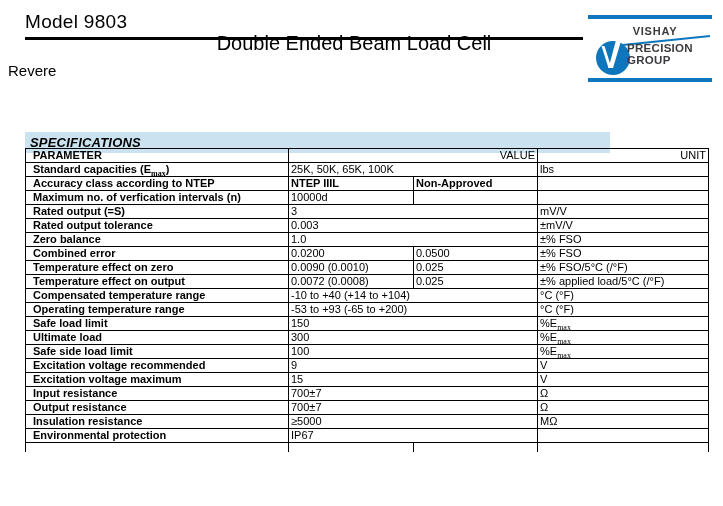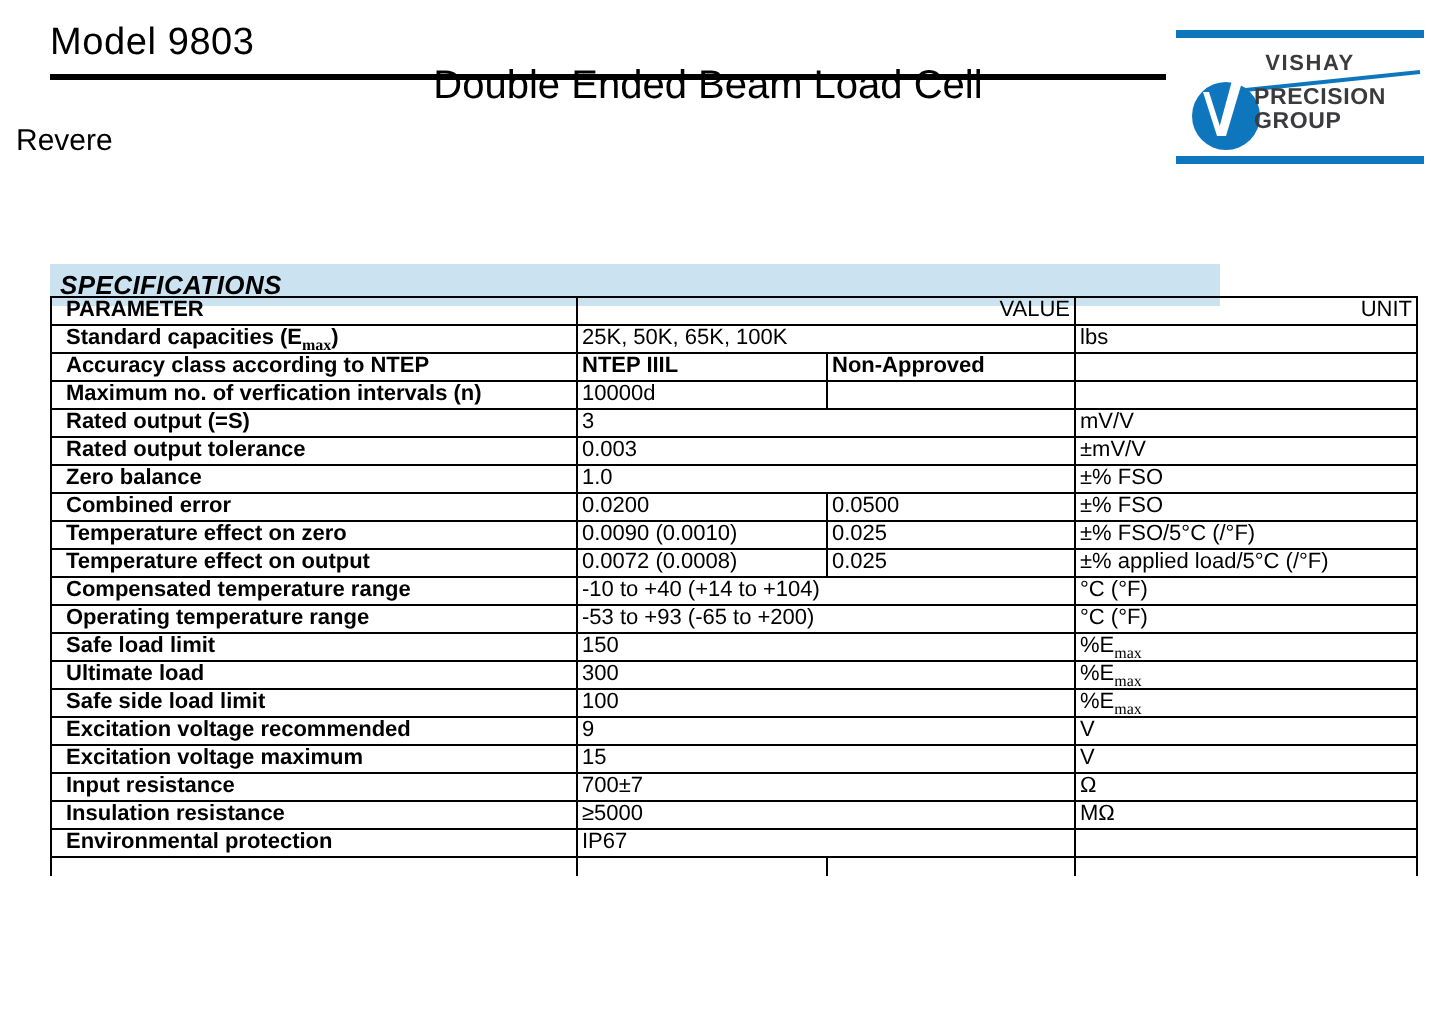--- a/index.html
+++ b/index.html
@@ -177,20 +177,25 @@
           <td class="param">Excitation voltage maximum</td>
           <td class="val" colspan="2">15</td>
           <td class="val">V</td>
         </tr>
         <tr>
           <td class="param">Input resistance</td>
           <td class="val" colspan="2">700±7</td>
           <td class="val">Ω</td>
         </tr>
         <tr>
+          <td class="param">Output resistance</td>
+          <td class="val" colspan="2">700±7</td>
+          <td class="val">Ω</td>
+        </tr>
+        <tr>
           <td class="param">Insulation resistance</td>
           <td class="val" colspan="2">≥5000</td>
           <td class="val">MΩ</td>
         </tr>
         <tr>
           <td class="param">Environmental protection</td>
           <td class="val" colspan="2">IP67</td>
           <td class="val"></td>
         </tr>
         <tr class="stub">

